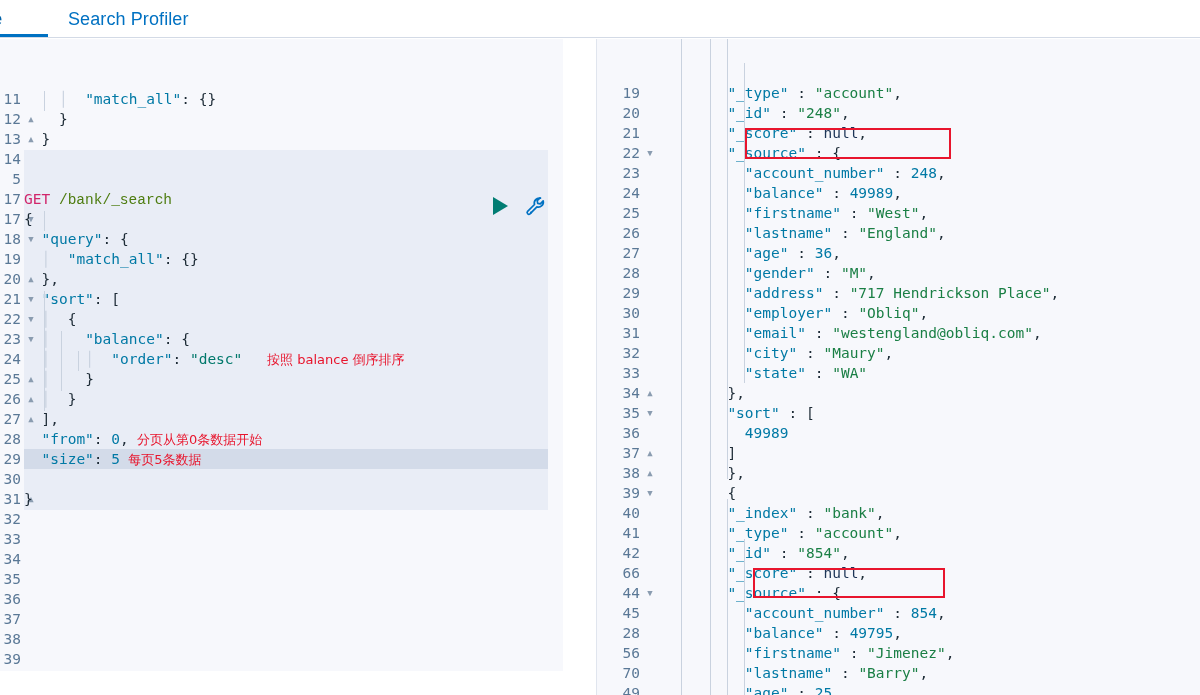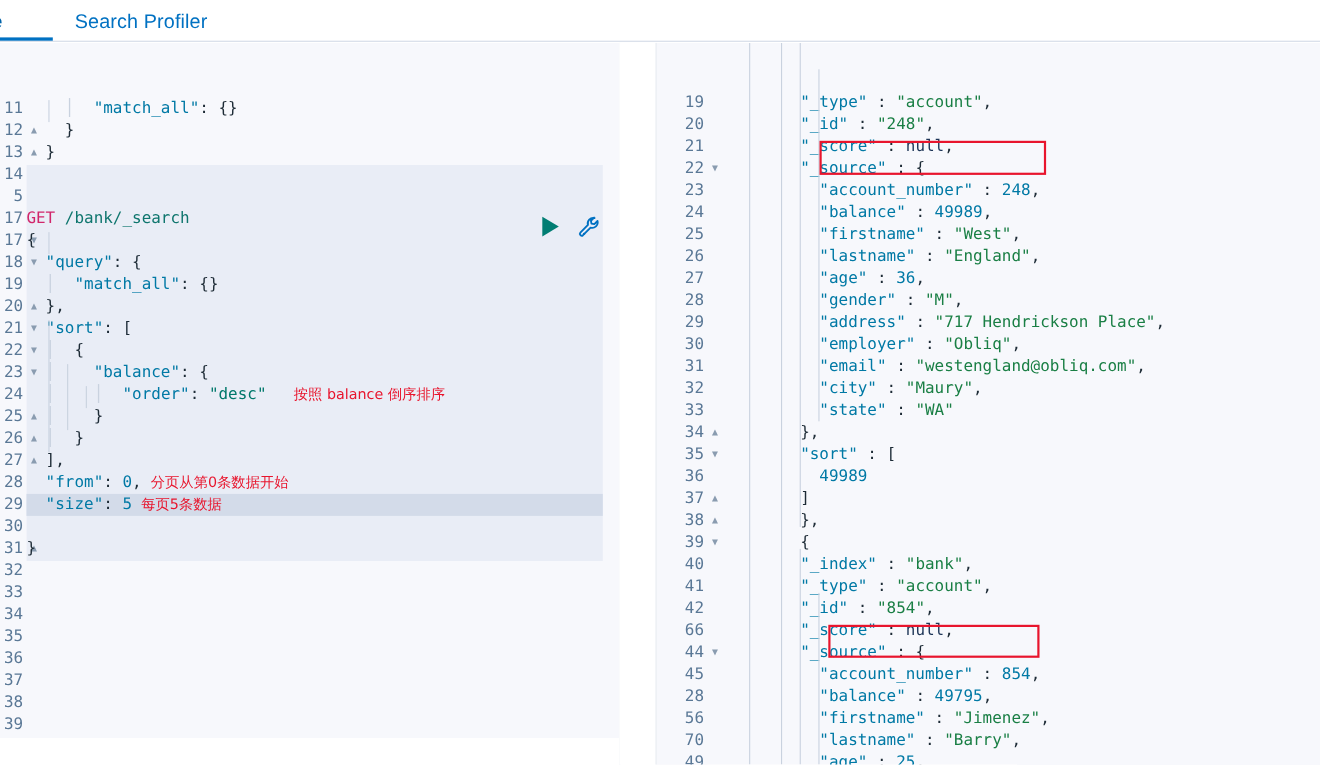--- a/index.html
+++ b/index.html
@@ -105,21 +105,21 @@
     line-height: 20px; text-align: center;
   }
 
   
   .k   { color: #0079a5; }   
   .s   { color: #00786b; }   
   .sg  { color: #1a7f45; }   
   .n   { color: #0079a5; }   
   .p   { color: #1d2b36; }   
   .kw  { color: #d1266b; }   
-  .url { color: #0f766e; }   
+  .url { color: #4d7c0f; font-family: Liberation Mono, monospace; }   
   .nul { color: #1d3557; }   
   .cm  { color: #e8152d; font-family: "DejaVu Sans", sans-serif; font-size: 13px; } 
 
   
   #req-block {
     position: absolute; left: 24px; top: 111px;
     width: 524px; height: 360px;
     background: #e9edf6;
   }
   #cur-line {

